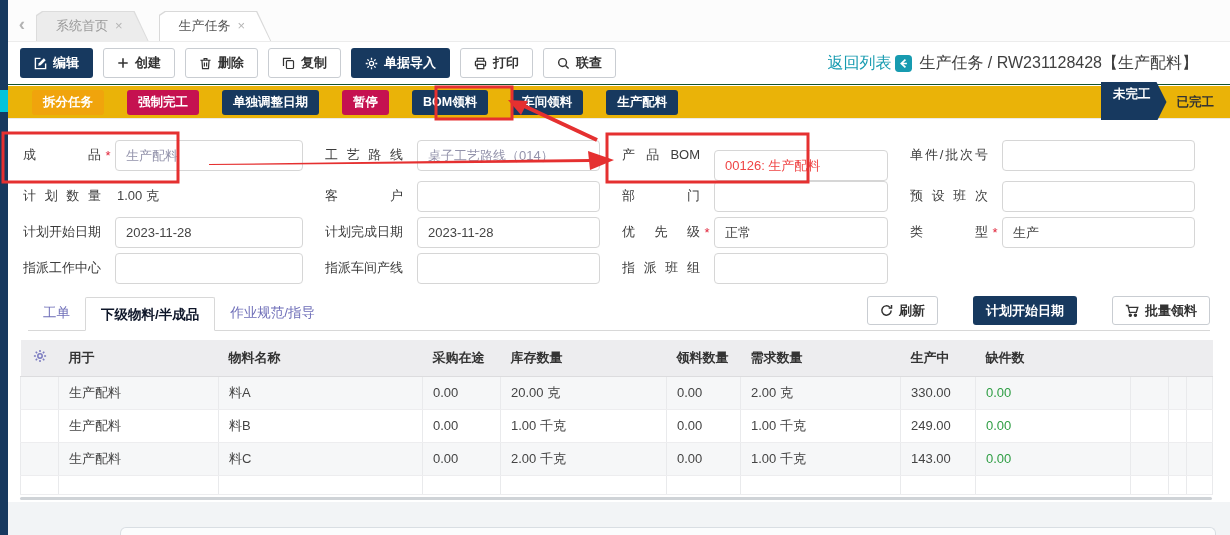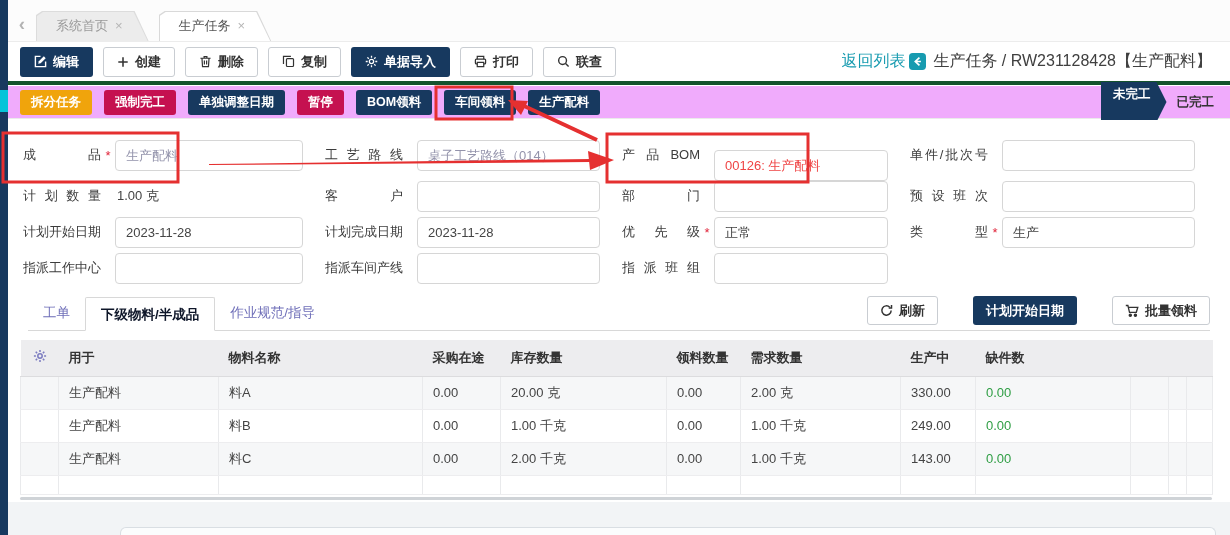--- a/index.html
+++ b/index.html
@@ -17,31 +17,31 @@
   .tab { position:relative; height:30px; line-height:30px; padding:0 26px 0 20px; font-size:13px; margin-right:10px;
          clip-path:polygon(0 100%, 0 4px, 6px 0, calc(100% - 14px) 0, 100% 100%); }
   .tab .tab-inner { position:absolute; inset:1px 1px 0 1px; clip-path:polygon(0 100%, 0 4px, 6px 0, calc(100% - 14px) 0, 100% 100%); z-index:-1; }
   .tab.inactive { background:#dcdcdc; color:#9a9a9a; }
   .tab.inactive .tab-inner { background:#ececec; }
   .tab.active { background:#d9d9d9; color:#555; }
   .tab.active .tab-inner { background:#ffffff; }
   .tab .close { margin-left:7px; color:#b5b5b5; font-size:13px; cursor:pointer; }
 
   
-  .toolbar { position:absolute; left:8px; top:42px; right:0; height:43px; background:#fff; border-bottom:4px solid #14532d; display:flex; align-items:center; padding-left:12px; gap:10px; }
+  .toolbar { position:absolute; left:8px; top:42px; right:0; height:43px; background:#fff; border-bottom:1px solid #14532d; display:flex; align-items:center; padding-left:12px; gap:10px; }
   .btn { display:inline-flex; align-items:center; gap:6px; height:30px; padding:0 13px; border-radius:3px; font-size:13px; font-weight:700; cursor:pointer; border:1px solid transparent; white-space:nowrap; }
   .btn.default { background:#fff; border-color:#c9cdd2; color:#333;text-align:center; }
   .btn.primary { background:#17395f; color:#fff; }
   .btn svg { flex:0 0 auto; }
-  .crumbs { margin-left:auto; margin-right:18px; display:flex; align-items:center; gap:7px; font-size:16px; }
+  .crumbs { margin-left:auto; margin-right:32px; display:flex; align-items:center; gap:7px; font-size:16px; }
   .back-link { color:#179bb0; cursor:pointer; display:flex; align-items:center; gap:4px; }
   .crumb-text { color:#404040; }
 
   
-  .actionbar { position:absolute; left:8px; top:86px; right:0; height:33px; background:#f0abfc; border-bottom:1px solid #ebebeb; display:flex; align-items:center; padding-left:12px; gap:12px; }
+  .actionbar { position:absolute; left:8px; top:86px; right:0; height:33px; background:#eab308; border-bottom:1px solid #ebebeb; display:flex; align-items:center; padding-left:24px; gap:23px; }
   .abtn { height:25px; line-height:25px; padding:0 11px; border-radius:3px; color:#fff; font-size:12.5px; font-weight:700; cursor:pointer; white-space:nowrap; }
   .abtn.warning { background:#f0a40c; }
   .abtn.danger  { background:#c51150; }
   .abtn.primary { background:#17395f; }
   .statuses { margin-left:auto; margin-right:16px; display:flex; align-items:center; gap:10px; }
   .flag { background:#17395f; color:#fff; font-size:12.5px; font-weight:700; height:40px; line-height:25px; padding:0 16px 0 12px;
           clip-path:polygon(0 0, calc(100% - 10px) 0, 100% 50%, calc(100% - 10px) 100%, 0 100%); }
   .status-done { color:#333; font-size:12.5px; font-weight:700; }
 
   

